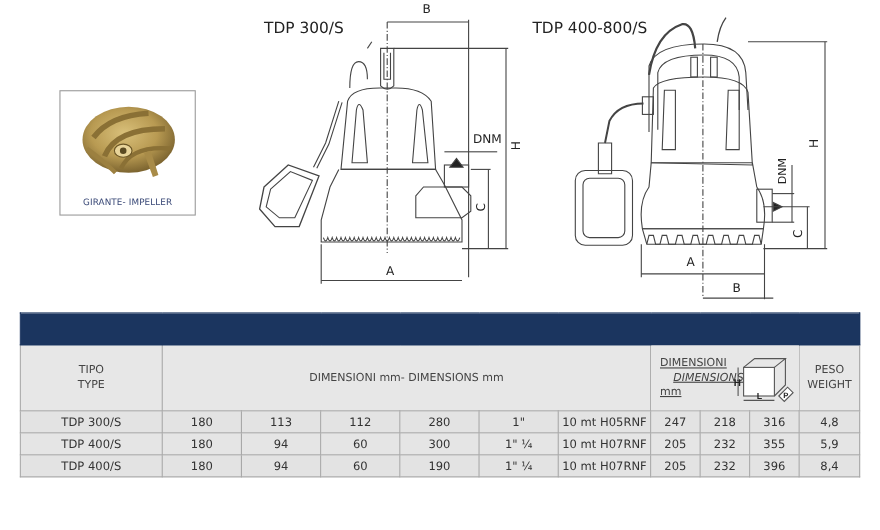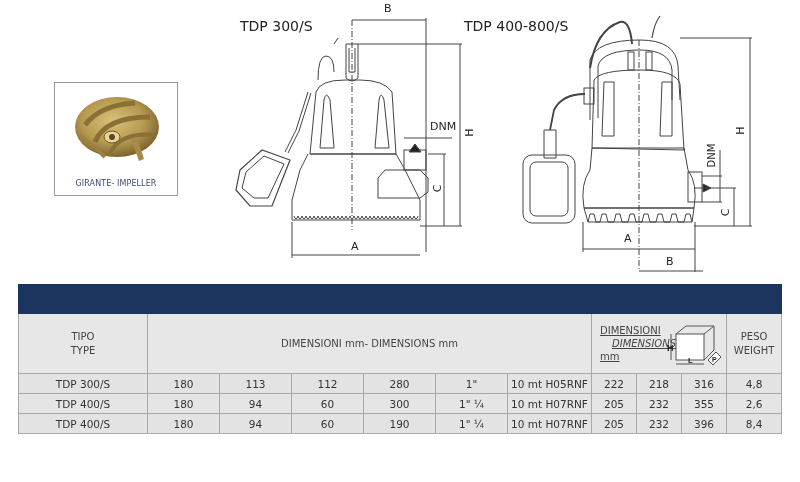--- a/index.html
+++ b/index.html
@@ -54,21 +54,21 @@
     <path d="M45 66 Q55 45 90 48" stroke="#8a7035" stroke-width="4" fill="none"></path>
     <path d="M14 48 Q30 60 40 70" stroke="#9c8040" stroke-width="4" fill="none"></path>
     <ellipse cx="47" cy="50" rx="8" ry="6" fill="#e8d49a" stroke="#6b5626"></ellipse>
     <circle cx="47" cy="50" r="3" fill="#5a4a22"></circle>
     <path d="M66 52 L74 74 L79 72 L72 50 Z" fill="#a88b48"></path>
   </svg>
   <div class="impeller-caption">GIRANTE- IMPELLER</div>
 </div>
 
 <div class="drawing-title" style="left:240px; top:18px;">TDP 300/S</div>
-<div class="drawing-title" style="left:464px; top:18px;">TDP 400-800/S</div>
+<div class="drawing-title" style="left:484px; top:18px;">TDP 400-800/S</div>
 
 <div class="drawings">
   <svg width="800" height="280" viewBox="0 0 800 280" fill="none" stroke="#444" stroke-width="1">
 
     <g>
 
       <path d="M346 44 L346 78 Q352 84 358 78 L358 44 Z"></path>
       <path d="M349 48 L349 72 L355 72 L355 48"></path>
 
       <path d="M318 80 Q318 56 326 56 Q334 56 334 72"></path>
@@ -214,37 +214,37 @@
     </td>
   </tr>
   <tr class="row shade">
     <td class="model">TDP 300/S</td>
     <td>180</td>
     <td>113</td>
     <td>112</td>
     <td>280</td>
     <td>1"</td>
     <td>10 mt H05RNF</td>
-    <td>222</td>
+    <td>247</td>
     <td>218</td>
     <td>316</td>
     <td>4,8</td>
   </tr>
   <tr class="row white">
     <td class="model">TDP 400/S</td>
     <td>180</td>
     <td>94</td>
     <td>60</td>
     <td>300</td>
     <td>1" ¼</td>
     <td>10 mt H07RNF</td>
     <td>205</td>
     <td>232</td>
     <td>355</td>
-    <td>2,6</td>
+    <td>5,9</td>
   </tr>
   <tr class="row shade">
     <td class="model">TDP 400/S</td>
     <td>180</td>
     <td>94</td>
     <td>60</td>
     <td>190</td>
     <td>1" ¼</td>
     <td>10 mt H07RNF</td>
     <td>205</td>

